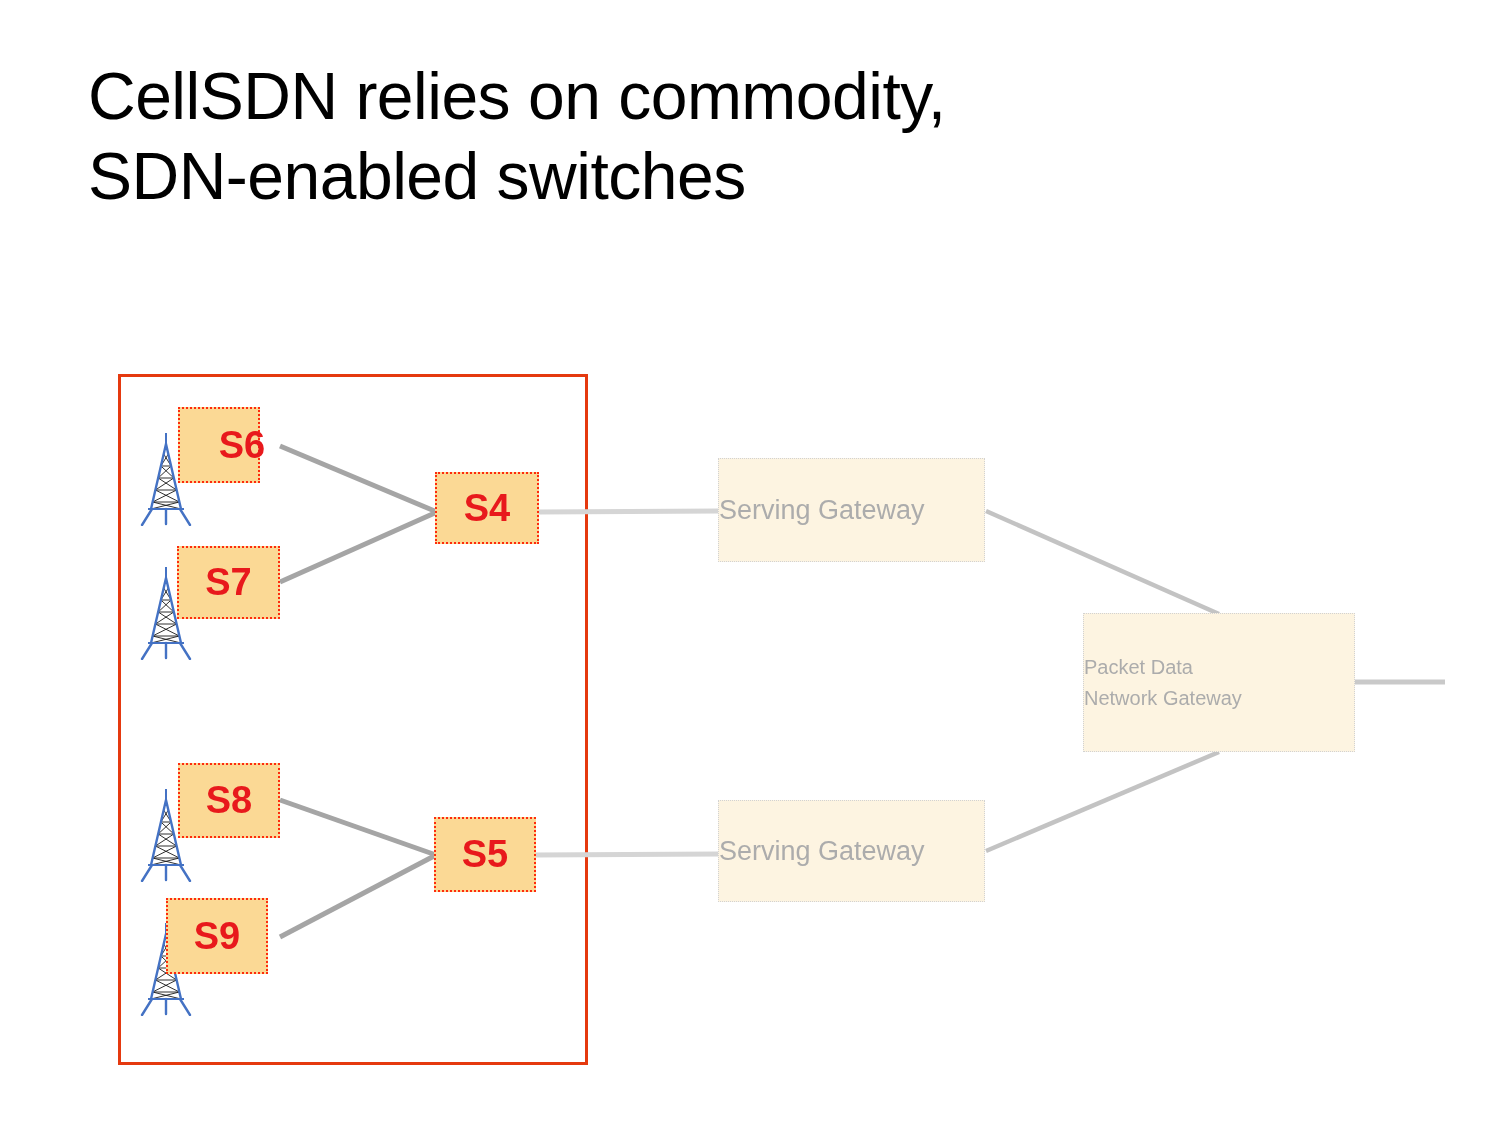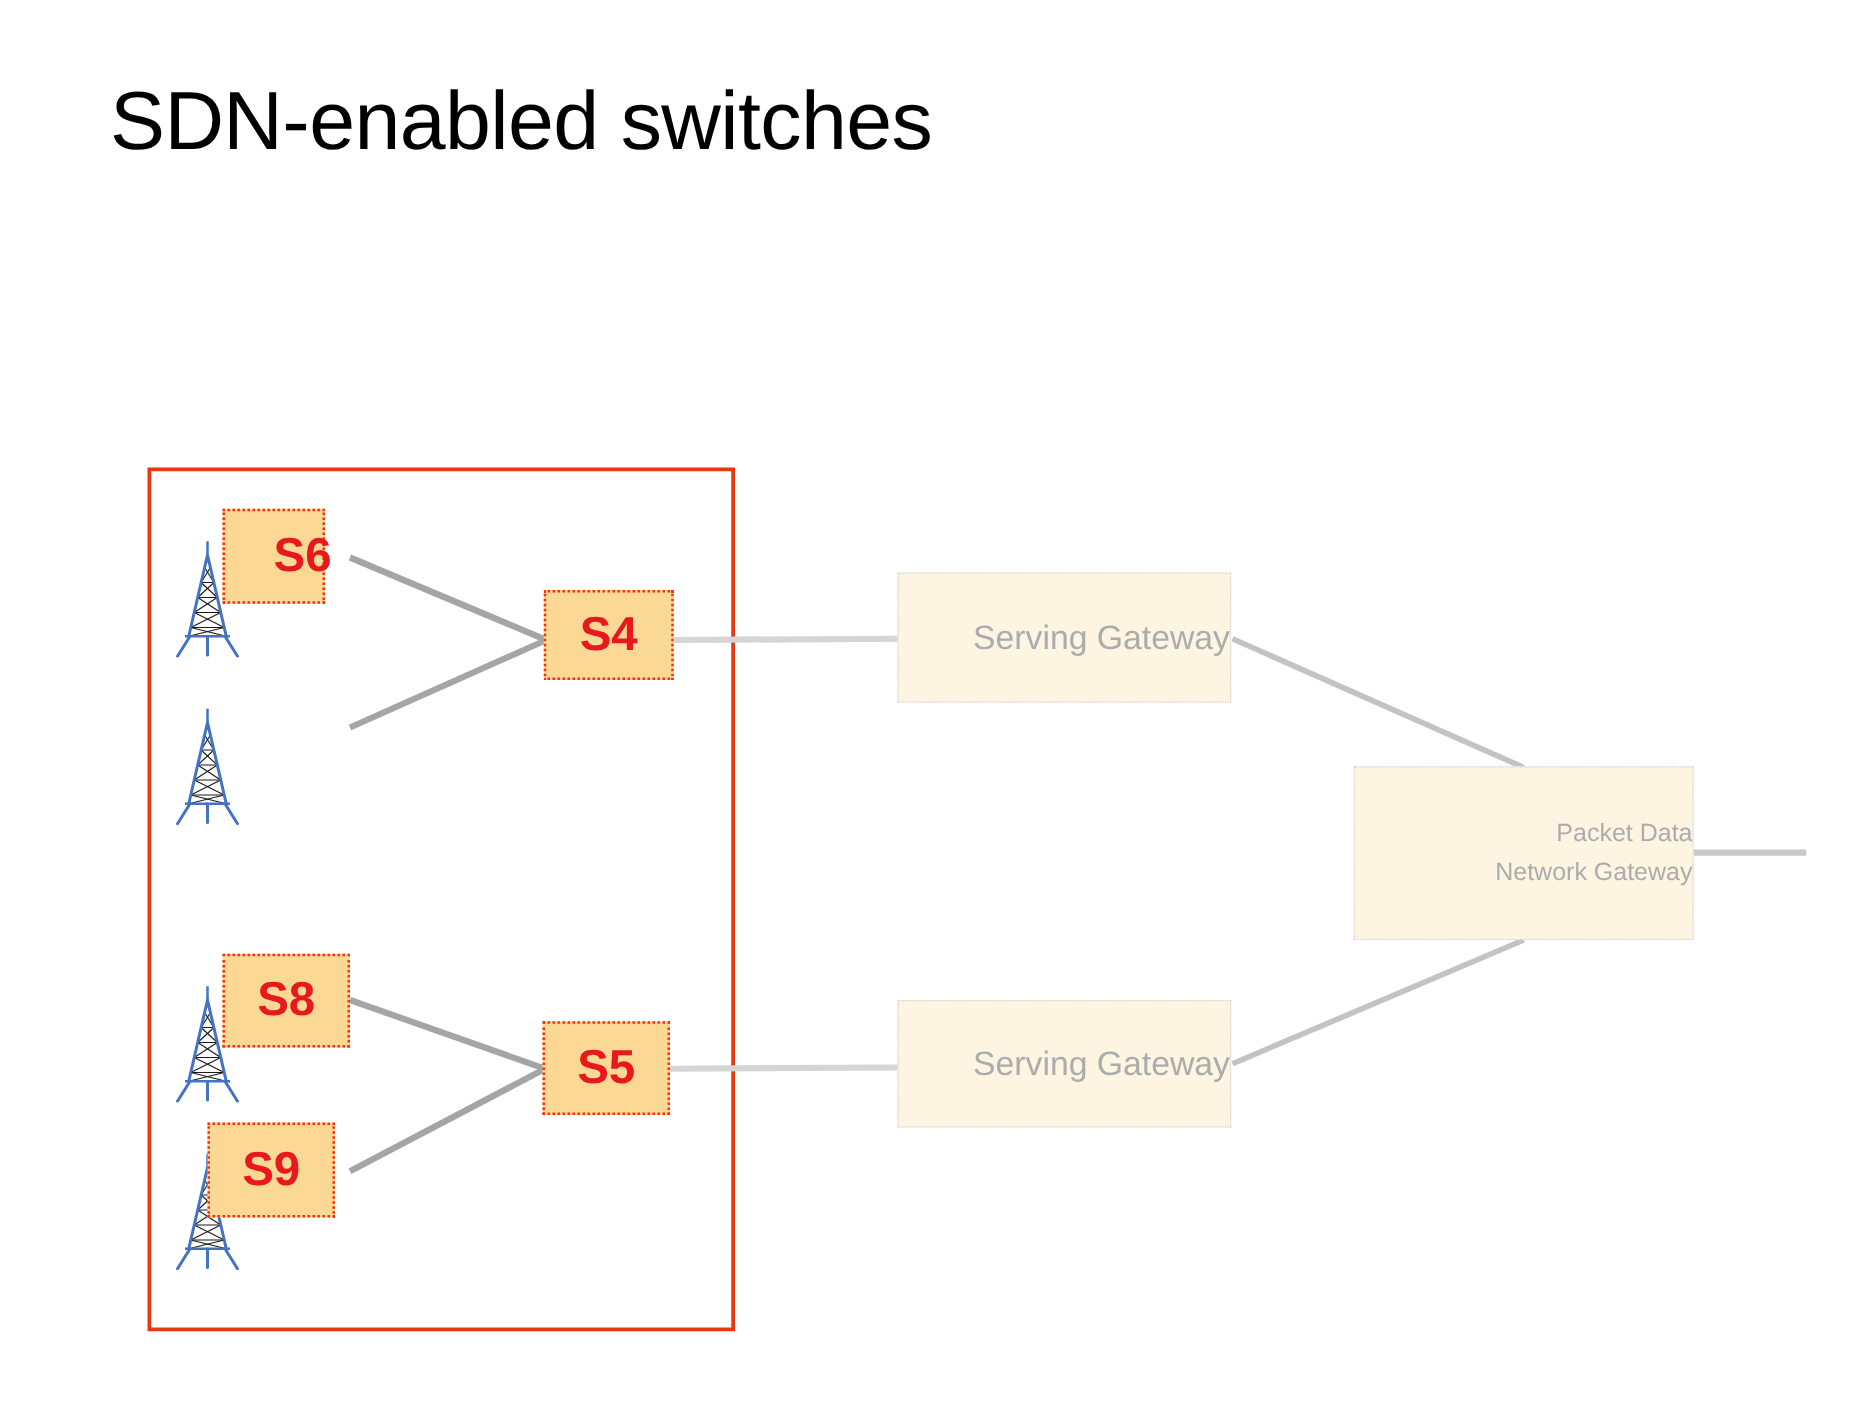--- a/index.html
+++ b/index.html
@@ -64,21 +64,21 @@
   #node-s5 { left: 434px; top: 817px; width: 102px; height: 75px; }
 
   
   .gateway-node {
     background: #fdf4e1;
     border: 1px dotted #d2d2d2;
     color: #acacac;
     font-size: 27px;
     display: flex;
     flex-direction: column;
-    align-items: flex-end;
+    align-items: flex-start;
     justify-content: center;
     text-align: center;
     box-sizing: border-box;
     line-height: 31px;
   }
   #node-sgw-top    { left: 718px;  top: 458px; width: 267px; height: 104px; }
   #node-sgw-bottom { left: 718px;  top: 800px; width: 267px; height: 102px; }
   #node-pdn        { left: 1083px; top: 613px; width: 272px; height: 139px; font-size: 20px; }
 
   
@@ -87,20 +87,21 @@
   #tower-2 { left: 138px; top: 566px; }
   #tower-3 { left: 138px; top: 788px; }
   #tower-4 { left: 138px; top: 922px; }
 </style>
 </head>
 <body>
 
 <div id="slide">
 
   <div id="title" class="abs">
+    <div>CellSDN relies on commodity,</div>
     <div>SDN-enabled switches</div>
   </div>
 
 
   <div id="region-box" class="abs"></div>
 
   <svg id="links" class="abs" viewBox="0 0 1500 1125">
     <line x1="280" y1="446" x2="437" y2="512" stroke="#a5a5a5" stroke-width="5"></line>
     <line x1="280" y1="582" x2="437" y2="512" stroke="#a5a5a5" stroke-width="5"></line>
     <line x1="280" y1="800" x2="436" y2="855" stroke="#a5a5a5" stroke-width="5"></line>
@@ -150,20 +151,23 @@
   <svg id="tower-3" class="abs tower" viewBox="0 0 56 94">
       <use href="#tower-shape"></use>
     </svg>
   <svg id="tower-4" class="abs tower" viewBox="0 0 56 94">
       <use href="#tower-shape"></use>
     </svg>
 
   <div id="node-s6" class="abs switch-node">
     <span>S6</span>
   </div>
+  <div id="node-s7" class="abs switch-node">
+    <span>S7</span>
+  </div>
   <div id="node-s8" class="abs switch-node">
     <span>S8</span>
   </div>
   <div id="node-s9" class="abs switch-node">
     <span>S9</span>
   </div>
   <div id="node-s4" class="abs switch-node">
     <span>S4</span>
   </div>
   <div id="node-s5" class="abs switch-node">

